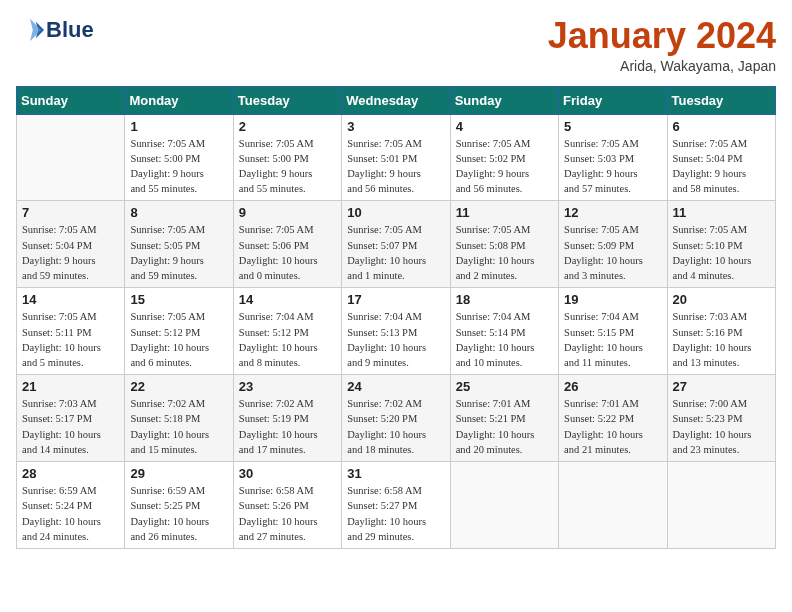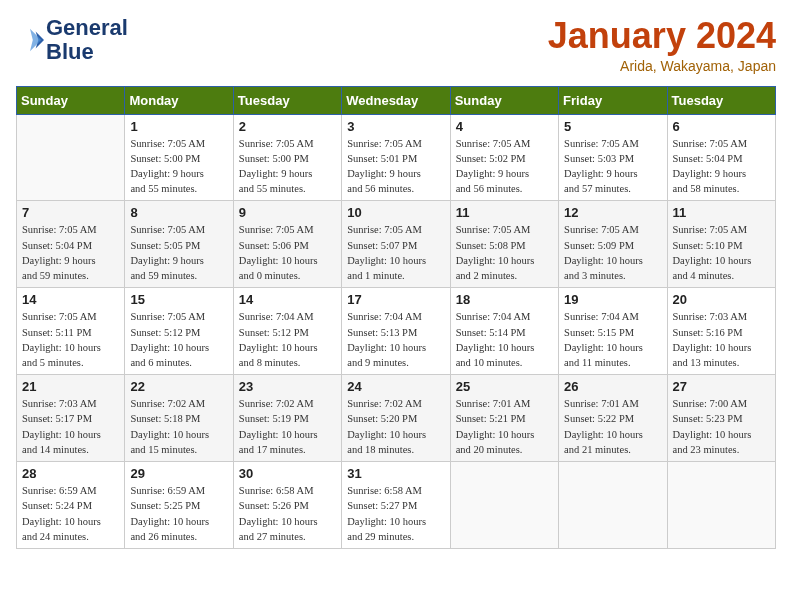--- a/index.html
+++ b/index.html
@@ -35,30 +35,30 @@
       text-align: right;
     }
     .month-title {
       font-size: 36px;
       font-weight: bold;
       color: #c2410c;
       line-height: 1.1;
     }
     .location {
       font-size: 14px;
-      color: #a16207;
+      color: #404040;
       margin-top: 2px;
     }
     .calendar {
       width: 100%;
       border-collapse: collapse;
       font-size: 11px;
     }
     .calendar th {
-      background: #4d7c0f;
+      background: #0f766e;
       color: #fff;
       padding: 6px 4px;
       text-align: left;
       font-size: 13px;
       font-weight: bold;
       border: 1px solid #2c5fa8;
     }
     .calendar td {
       border: 1px solid #ccc;
       vertical-align: top;
@@ -94,21 +94,20 @@
 <body>
 
 <div class="header">
   <div class="logo">
     <svg class="logo-icon" viewBox="0 0 40 40">
       <polygon points="28,8 40,20 28,32 32,20" fill="#2c5fa8"></polygon>
       <polygon points="20,4 36,20 20,36 24,20" fill="#4a90d9" opacity="0.7"></polygon>
     </svg>
     <div>
       <div class="logo-text">
-        <div>General</div>
         <div>Blue</div>
       </div>
     </div>
   </div>
   <div class="title-block">
     <div class="month-title">January 2024</div>
     <div class="location">Arida, Wakayama, Japan</div>
   </div>
 </div>
 

